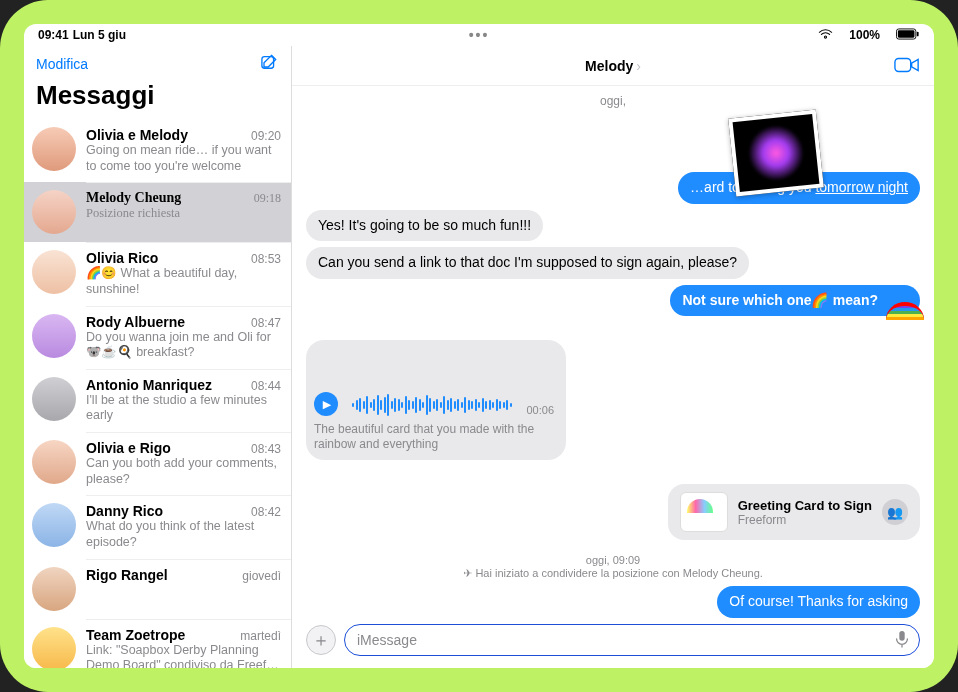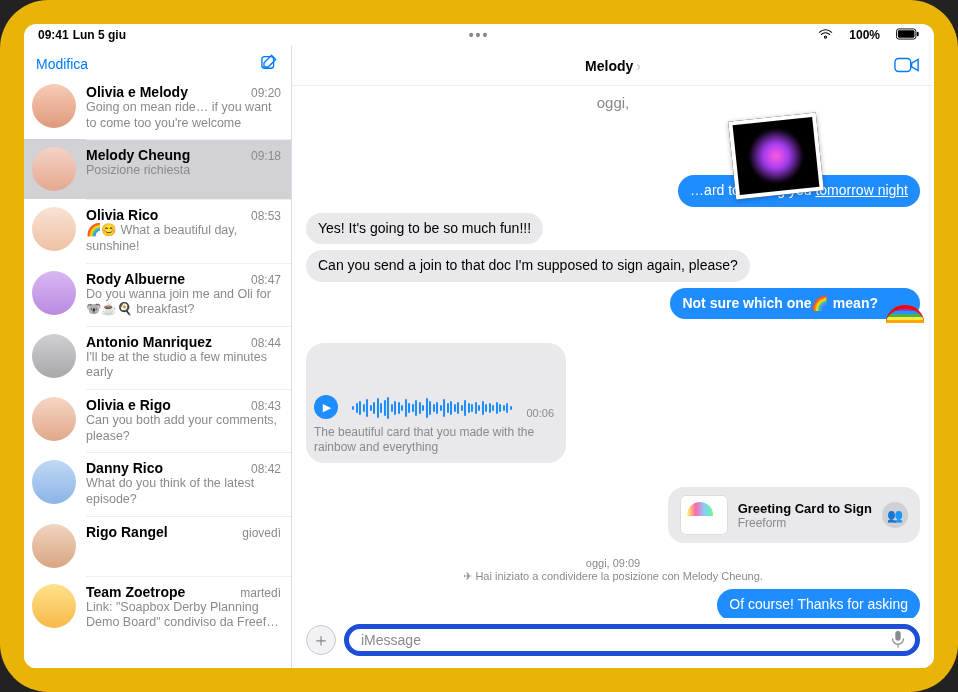--- a/index.html
+++ b/index.html
@@ -9,21 +9,21 @@
     display: flex;
     align-items: center;
     justify-content: center;
     width: 958px;
     height: 692px;
     overflow: hidden;
   }
   .ipad-frame {
     width: 958px;
     height: 692px;
-    background: #eab308;
+    background: #bef264;
     border-radius: 48px;
     padding: 24px;
     position: relative;
   }
   .screen {
     width: 100%;
     height: 100%;
     background: #fff;
     border-radius: 12px;
     overflow: hidden;
@@ -69,21 +69,21 @@
   .sb-compose svg { width:20px;height:20px;stroke:#007aff;stroke-width:1.6;fill:none; }
   .sb-title { font-size:26px;font-weight:700;padding:4px 12px 8px 12px;}
   .conv-list { flex:1; overflow-y:auto;}
   .conv {
     display:flex;
     padding:8px 10px 8px 8px;
     gap:10px;
     position:relative;
     cursor:pointer;
   }
-  .conv.selected { background:#d1d1d6; }
+  .conv.selected { background:#d1d1d6;font-family:Liberation Serif, serif; }
   .conv + .conv::before {
     content:""; position:absolute; top:0; left:62px; right:0; height:1px; background:#eee;
   }
   .avatar {
     width:44px;height:44px;border-radius:50%;
     background:linear-gradient(180deg,#f8d8c8,#e0a890);
     flex-shrink:0;
     display:flex;align-items:center;justify-content:center;
     font-size:22px; overflow:hidden;
   }
@@ -102,21 +102,21 @@
   .chat-title .chev { color:#c4c4c8;font-size:14px;font-weight:400;}
   .chat-video {
     position:absolute; right:14px; top:8px; color:#007aff;
   }
   .chat-video svg{width:26px;height:22px;stroke:#007aff;fill:none;stroke-width:1.5;}
   .chat-body {
     flex:1; overflow-y:auto; padding:8px 14px 6px 14px;
     display:flex;flex-direction:column;gap:6px;
     position:relative;
   }
-  .tstamp {text-align:center;font-size:15px;color:#8a8a8e;}
+  .tstamp {text-align:center;font-size:12px;color:#8a8a8e;}
   .row-out { align-self:flex-end; max-width:78%; display:flex;flex-direction:column;align-items:flex-end;}
   .row-in { align-self:flex-start; max-width:78%; display:flex;flex-direction:column;align-items:flex-start;}
   .bubble-out {
     background:#1f8cff;color:#fff;border-radius:18px;padding:7px 12px;font-size:14px;line-height:1.25;
   }
   .bubble-in {
     background:#e9e9eb;color:#000;border-radius:18px;padding:7px 12px;font-size:14px;line-height:1.25;
   }
   .underline { text-decoration:underline; }
   .firework-thumb {
@@ -181,21 +181,21 @@
     width:22px;height:22px;border-radius:50%;background:#1f8cff;border:4px solid #fff;box-shadow:0 0 0 2px rgba(31,140,255,.35);
   }
   .loc-label{color:#1f8cff;font-size:13px;font-weight:500;}
   .input-bar {
     display:flex;align-items:center;gap:8px;padding:6px 14px 12px 14px;
   }
   .plus-btn{
     width:30px;height:30px;border-radius:50%;border:1px solid #c8c8cc;background:#f2f2f4;color:#8a8a8e;display:flex;align-items:center;justify-content:center;font-size:18px;font-weight:300;
   }
   .msg-input{
-    flex:1;height:32px;border:5px solid #1d4ed8;border-radius:16px;padding:0 34px 0 12px;font-size:14px;color:#8a8a8e;display:flex;align-items:center;position:relative;
+    flex:1;height:32px;border:1px solid #1d4ed8;border-radius:16px;padding:0 34px 0 12px;font-size:14px;color:#8a8a8e;display:flex;align-items:center;position:relative;
   }
   .mic-icon{position:absolute;right:10px;color:#8a8a8e;}
   .mic-icon svg{width:14px;height:18px;fill:#8a8a8e;}
   .batt svg{width:24px;height:12px;}
   .wifi svg{width:15px;height:12px;}
 </style>
 </head>
 <body>
 
 <div class="ipad-frame">
@@ -229,20 +229,21 @@
       <div class="sidebar">
         <div class="sb-top">
           <span class="sb-edit">Modifica</span>
           <span class="sb-compose">
             <svg viewBox="0 0 24 24">
                 <rect x="3.5" y="5.5" width="14" height="14" rx="3"></rect>
                 <path d="M15 4l5 5-9 9H6v-5z"></path>
               </svg>
           </span>
         </div>
+        <div class="sb-title">Messaggi</div>
         <div class="conv-list">
 
           <div class="conv">
             <div class="avatar" style="background:linear-gradient(180deg,#f7cbb6,#df9a7c);"></div>
             <div class="conv-body">
               <div class="conv-line1">
                 <span class="conv-name">Olivia e Melody</span>
                 <span class="conv-time">09:20</span>
               </div>
               <div class="conv-preview">Going on mean ride… if you want to come too you're welcome</div>
@@ -363,21 +364,21 @@
               </div>
             <div class="bubble-out">
               <span>…ard to seeing you </span><span class="underline">tomorrow night</span>
             </div>
           </div>
 
           <div class="row-in">
             <div class="bubble-in"><span>Yes! It's going to be so much fun!!!</span></div>
           </div>
           <div class="row-in">
-            <div class="bubble-in"><span>Can you send a join to that doc I'm supposed to sign again, please?</span></div>
+            <div class="bubble-in"><span>Can you send a link to that doc I'm supposed to sign again, please?</span></div>
           </div>
 
           <div class="row-out" style="position:relative;">
             <div class="bubble-out" style="padding-right:42px;position:relative;font-weight:bold;">
               <span>Not sure which one</span>🌈<span> mean?</span>
             </div>
             <div class="rainbow" style="right:-4px;bottom:-18px;position:absolute;">
               <div class="rainbow-arc"></div>
             </div>
           </div>

